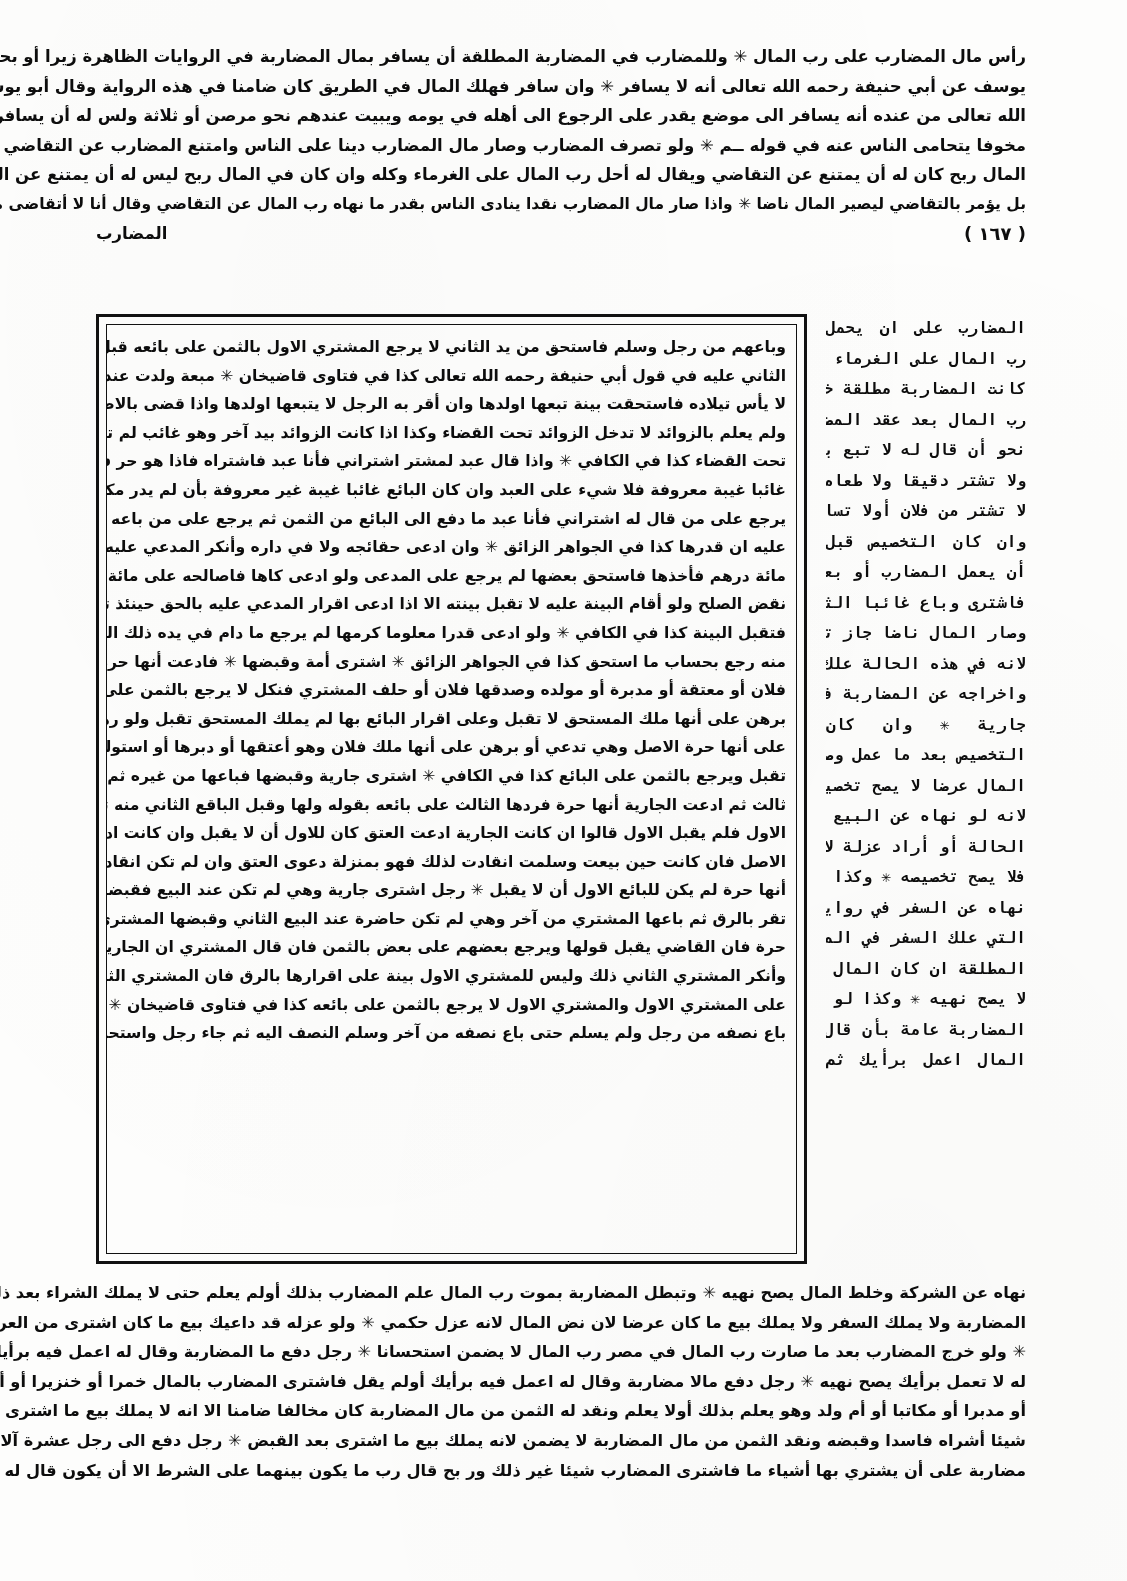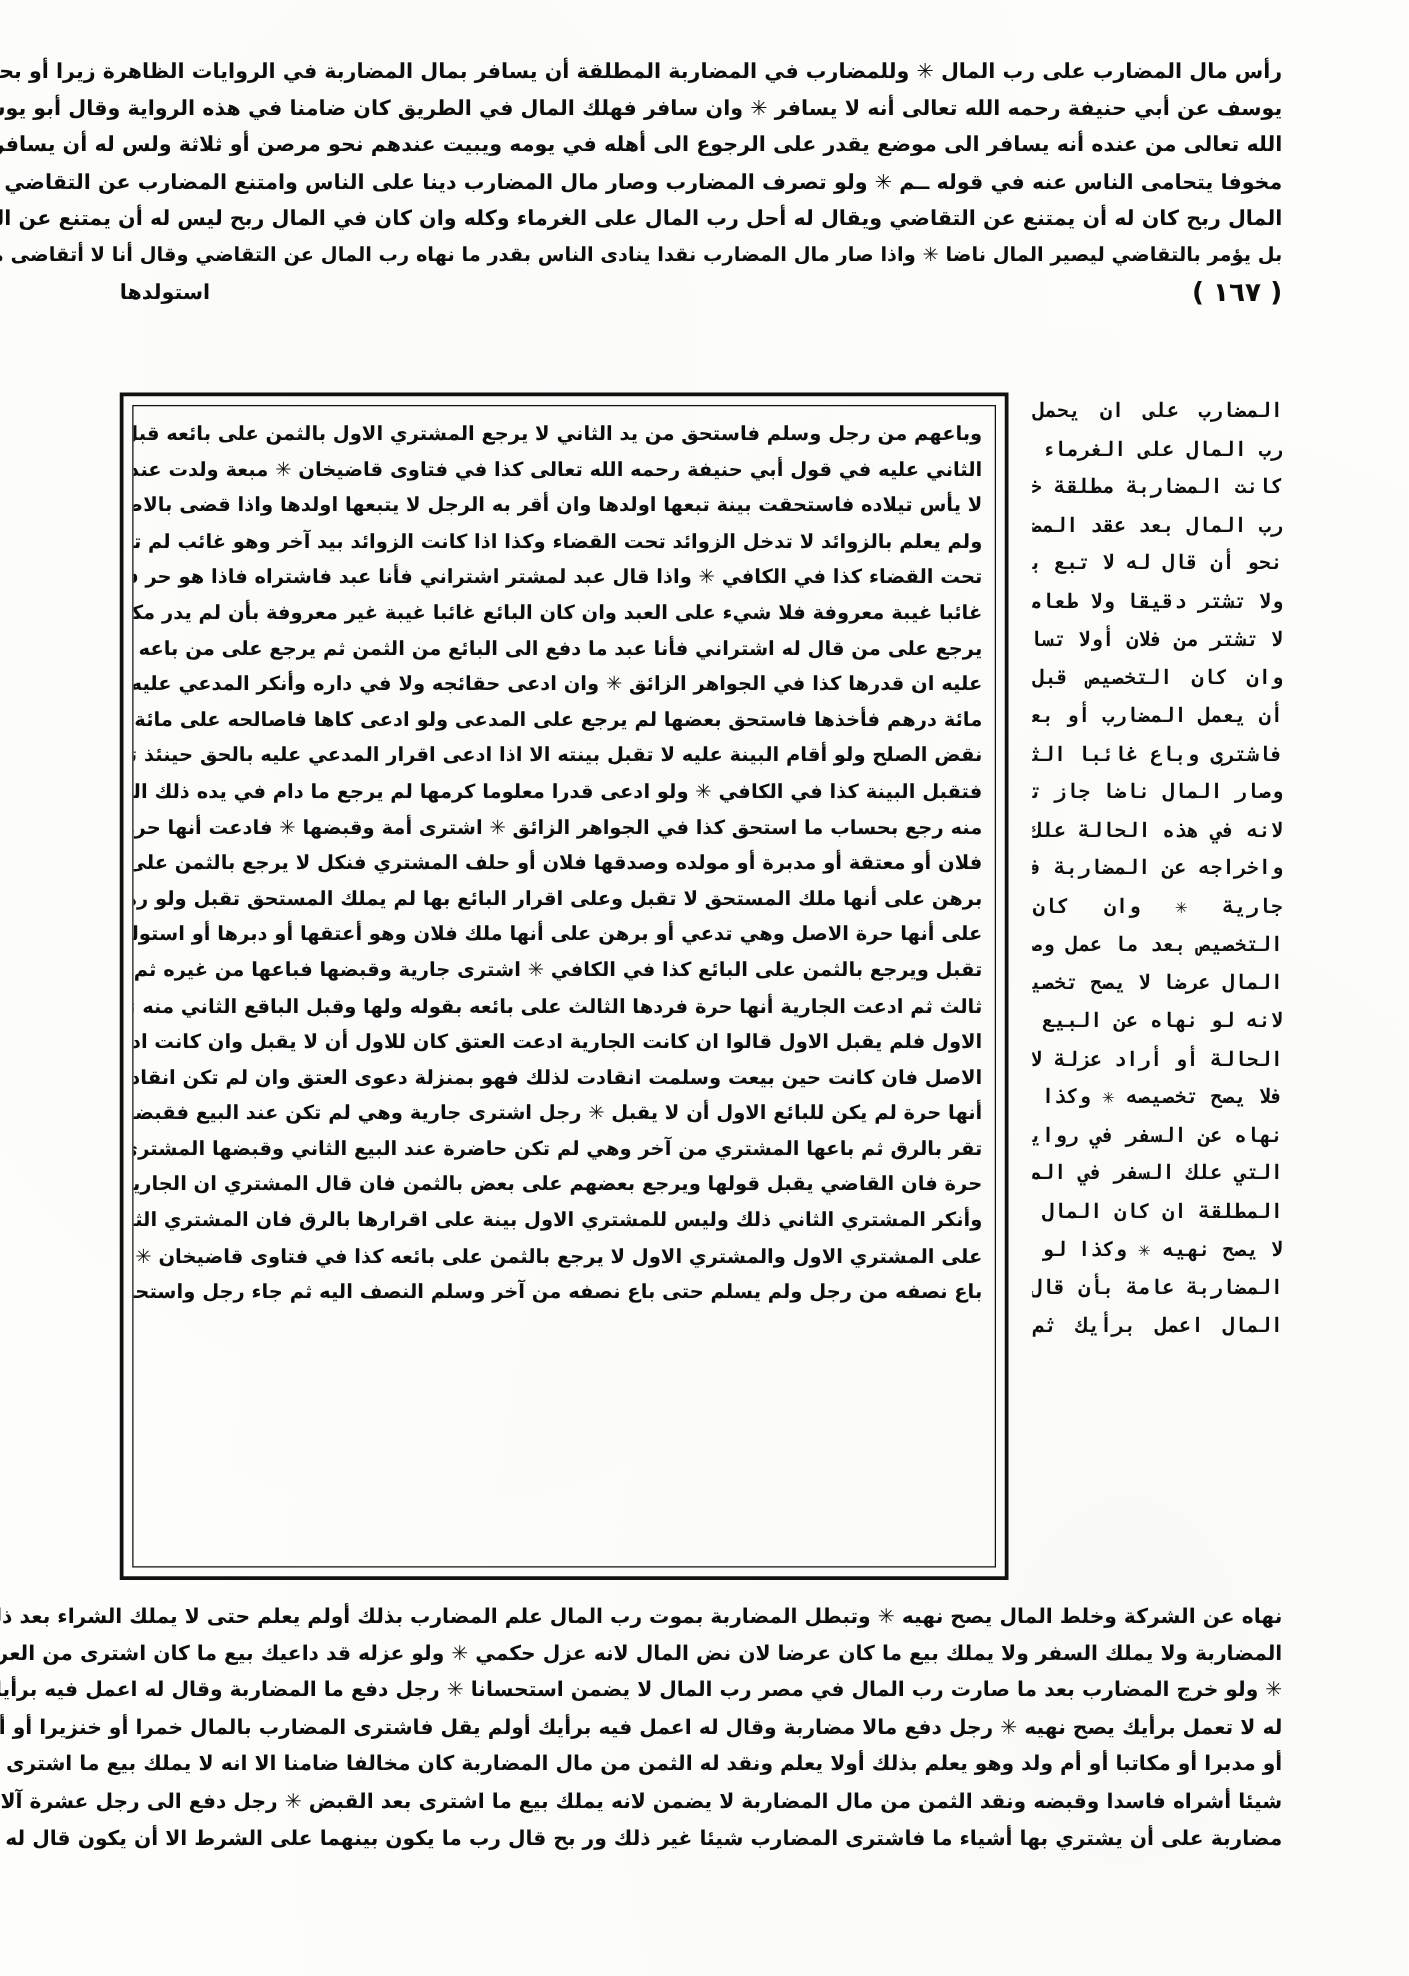--- a/index.html
+++ b/index.html
@@ -61,21 +61,21 @@
     flex-direction: row;
     align-items: center;
     justify-content: space-between;
     direction: rtl;
     font-size: 16.5px;
     line-height: 30px;
     color: #0d0d0d;
     font-weight: 600;
   }
   .pagenum {
-    font-size: 21px;
+    font-size: 18px;
     letter-spacing: 1px;
   }
 
   
   .mid {
     position: absolute;
     top: 272px;
     right: 0;
     width: 930px;
     height: 952px;
@@ -142,21 +142,21 @@
     <div class="top-block">
       <div class="aline">رأس مال المضارب على رب المال  ✳  وللمضارب في المضاربة المطلقة أن يسافر بمال المضاربة في الروايات الظاهرة زيرا أو بحرا  وعزي</div>
       <div class="aline">يوسف عن أبي حنيفة رحمه الله تعالى أنه لا يسافر  ✳  وان سافر فهلك المال في الطريق كان ضامنا في هذه الرواية  وقال أبو يوسف رحمه</div>
       <div class="aline">الله تعالى من عنده أنه يسافر الى موضع يقدر على الرجوع الى أهله في يومه ويبيت عندهم نحو مرصن أو ثلاثة  ولس له أن يسافر سفرا</div>
       <div class="aline">مخوفا يتحامى الناس عنه في قوله ــم  ✳  ولو تصرف المضارب وصار مال المضارب دينا على الناس وامتنع المضارب عن التقاضي فان لم يكن في</div>
       <div class="aline">المال ربح كان له أن يمتنع عن التقاضي ويقال له أحل رب المال على الغرماء وكله وان كان في المال ربح ليس له أن يمتنع عن التقاضي</div>
       <div class="aline tight">بل يؤمر بالتقاضي ليصير المال ناضا  ✳  واذا صار مال المضارب نقدا ينادى الناس بقدر ما نهاه رب المال عن التقاضي وقال أنا لا أتقاضى مخافة أن يأ كل</div>
 
       <div class="pagenum-line">
         <span class="pagenum">( ١٦٧ )</span>
-        <span>استولدها</span>
+        <span>المضارب</span>
       </div>
     </div>
 
     <div class="mid">
 
       <div class="frame">
         <div class="frame-inner">
           <div class="aline">وباعهم من رجل وسلم فاستحق من يد الثاني لا يرجع المشتري الاول بالثمن على بائعه قبل أن يرجع المشتري</div>
           <div class="aline">الثاني عليه في قول أبي حنيفة رحمه الله تعالى كذا في فتاوى قاضيخان ✳ مبعة ولدت عند المشتري</div>
           <div class="aline">لا يأس تيلاده فاستحقت بينة تبعها اولدها  وان أقر به الرجل لا يتبعها اولدها  واذا قضى بالاصل للمستحق</div>

